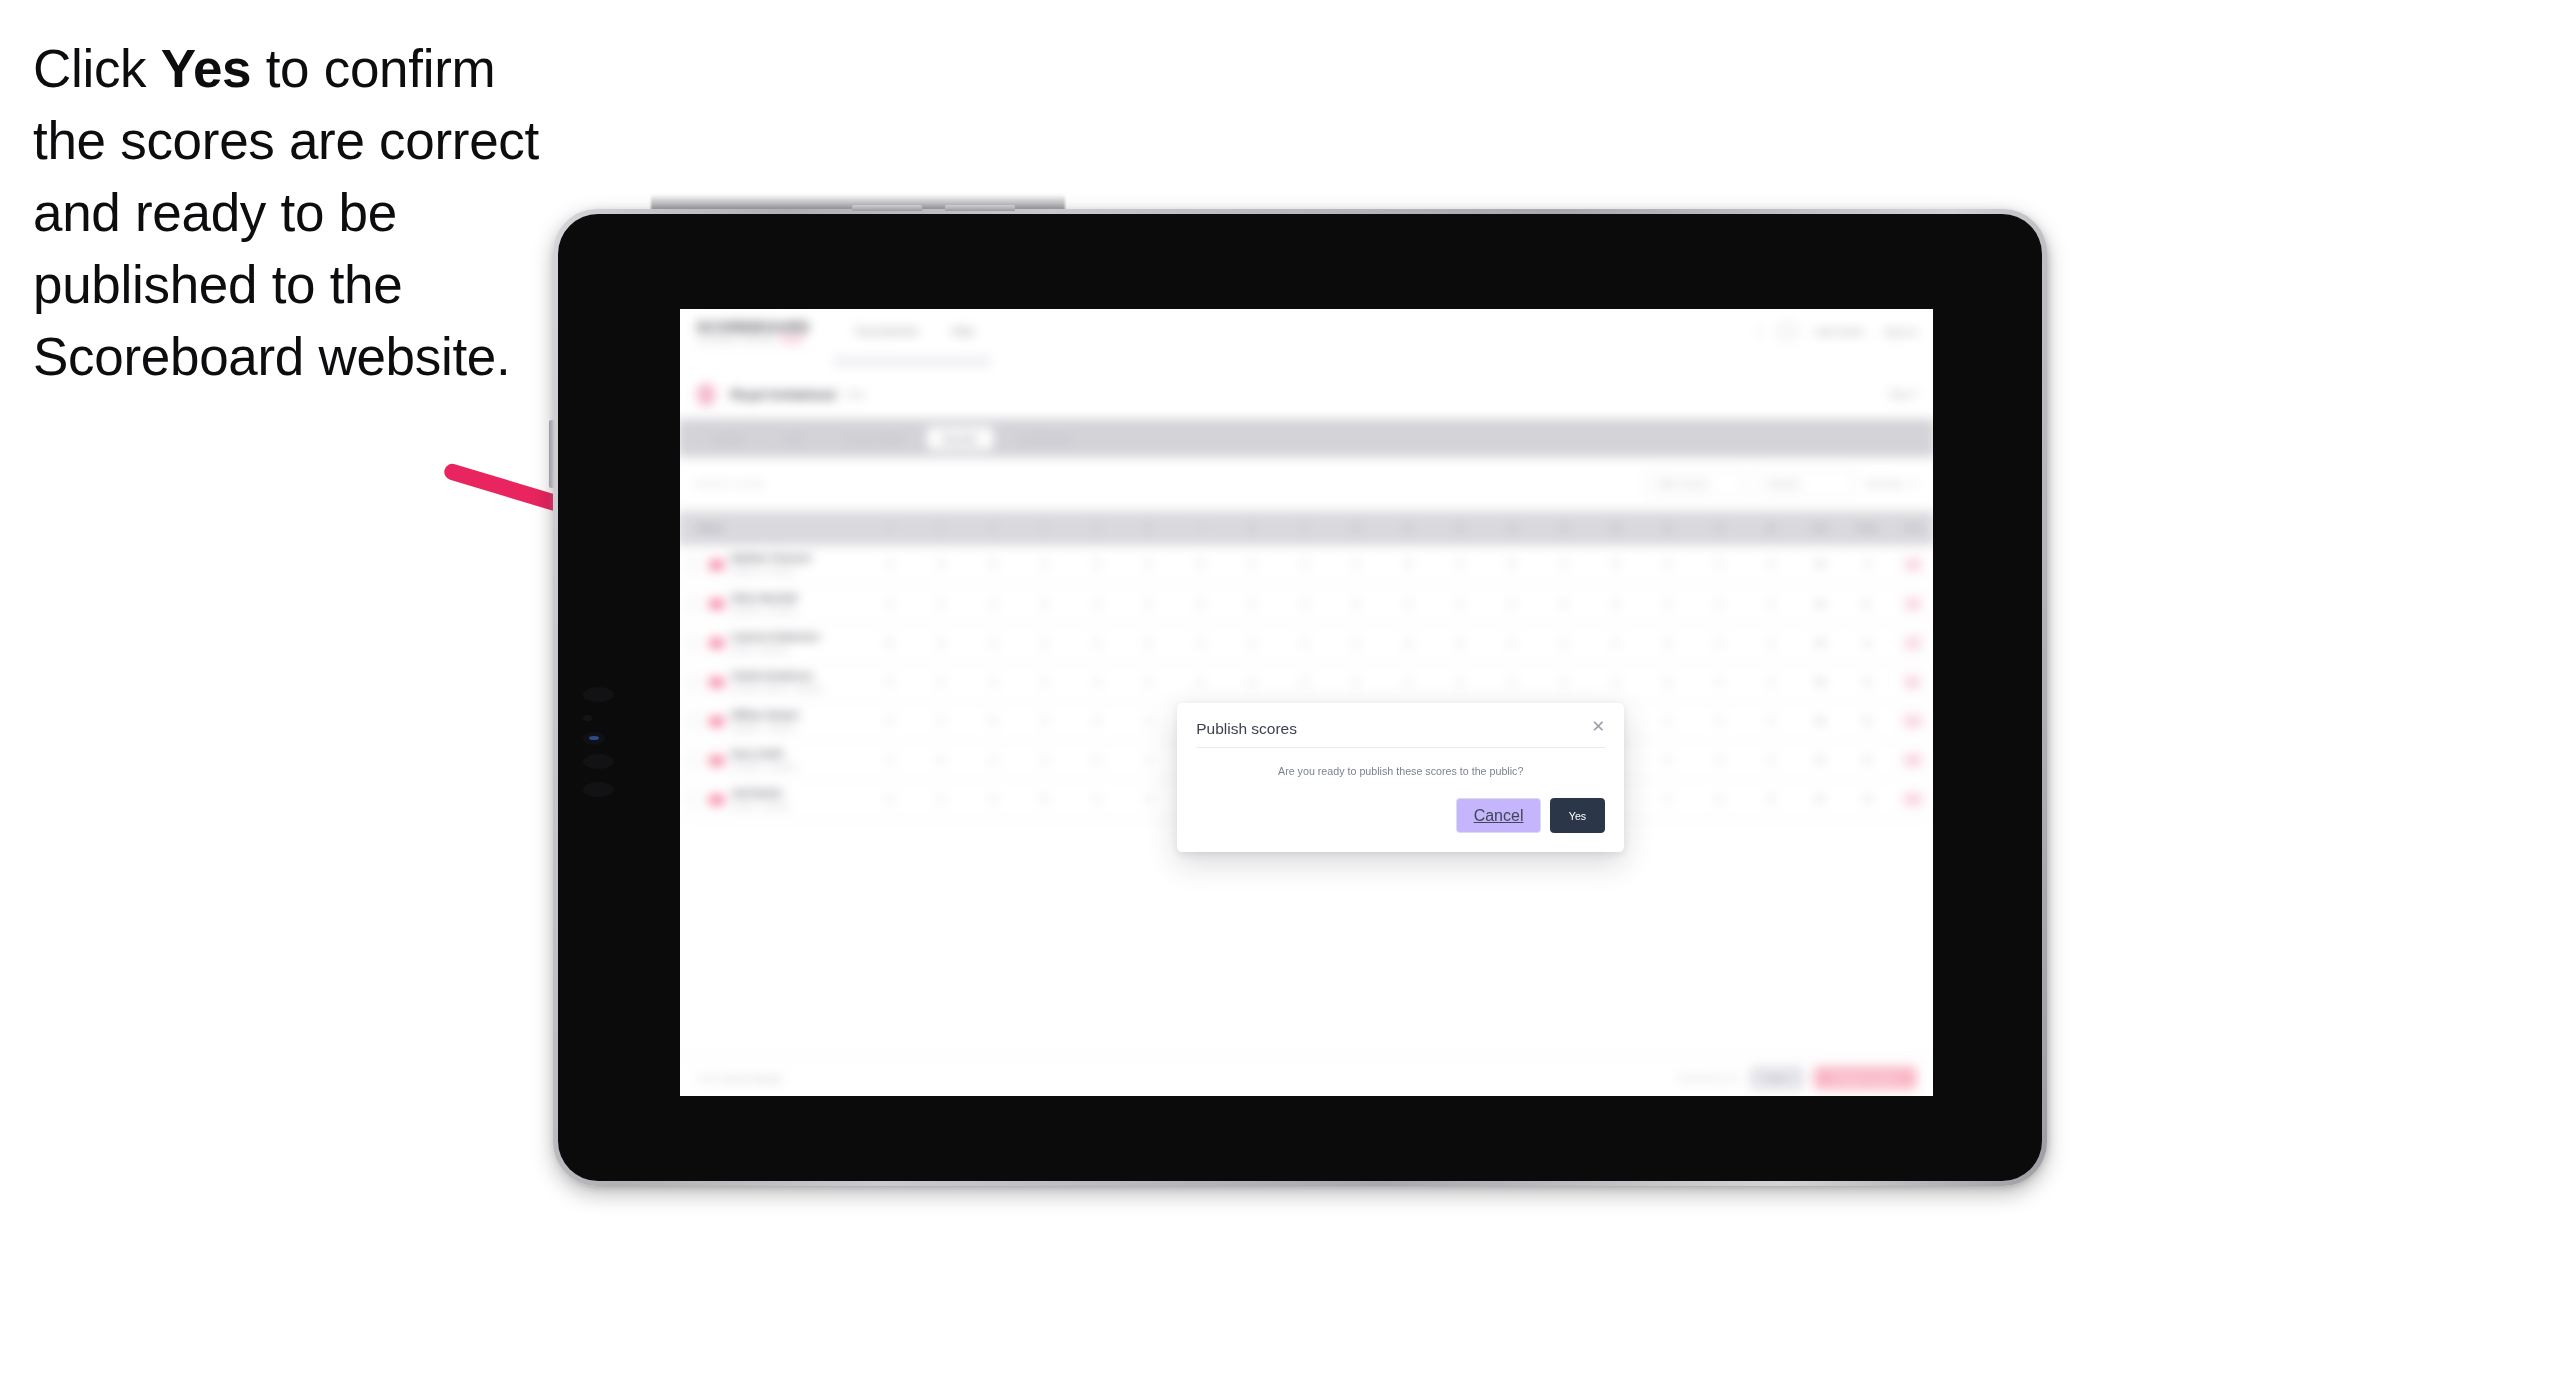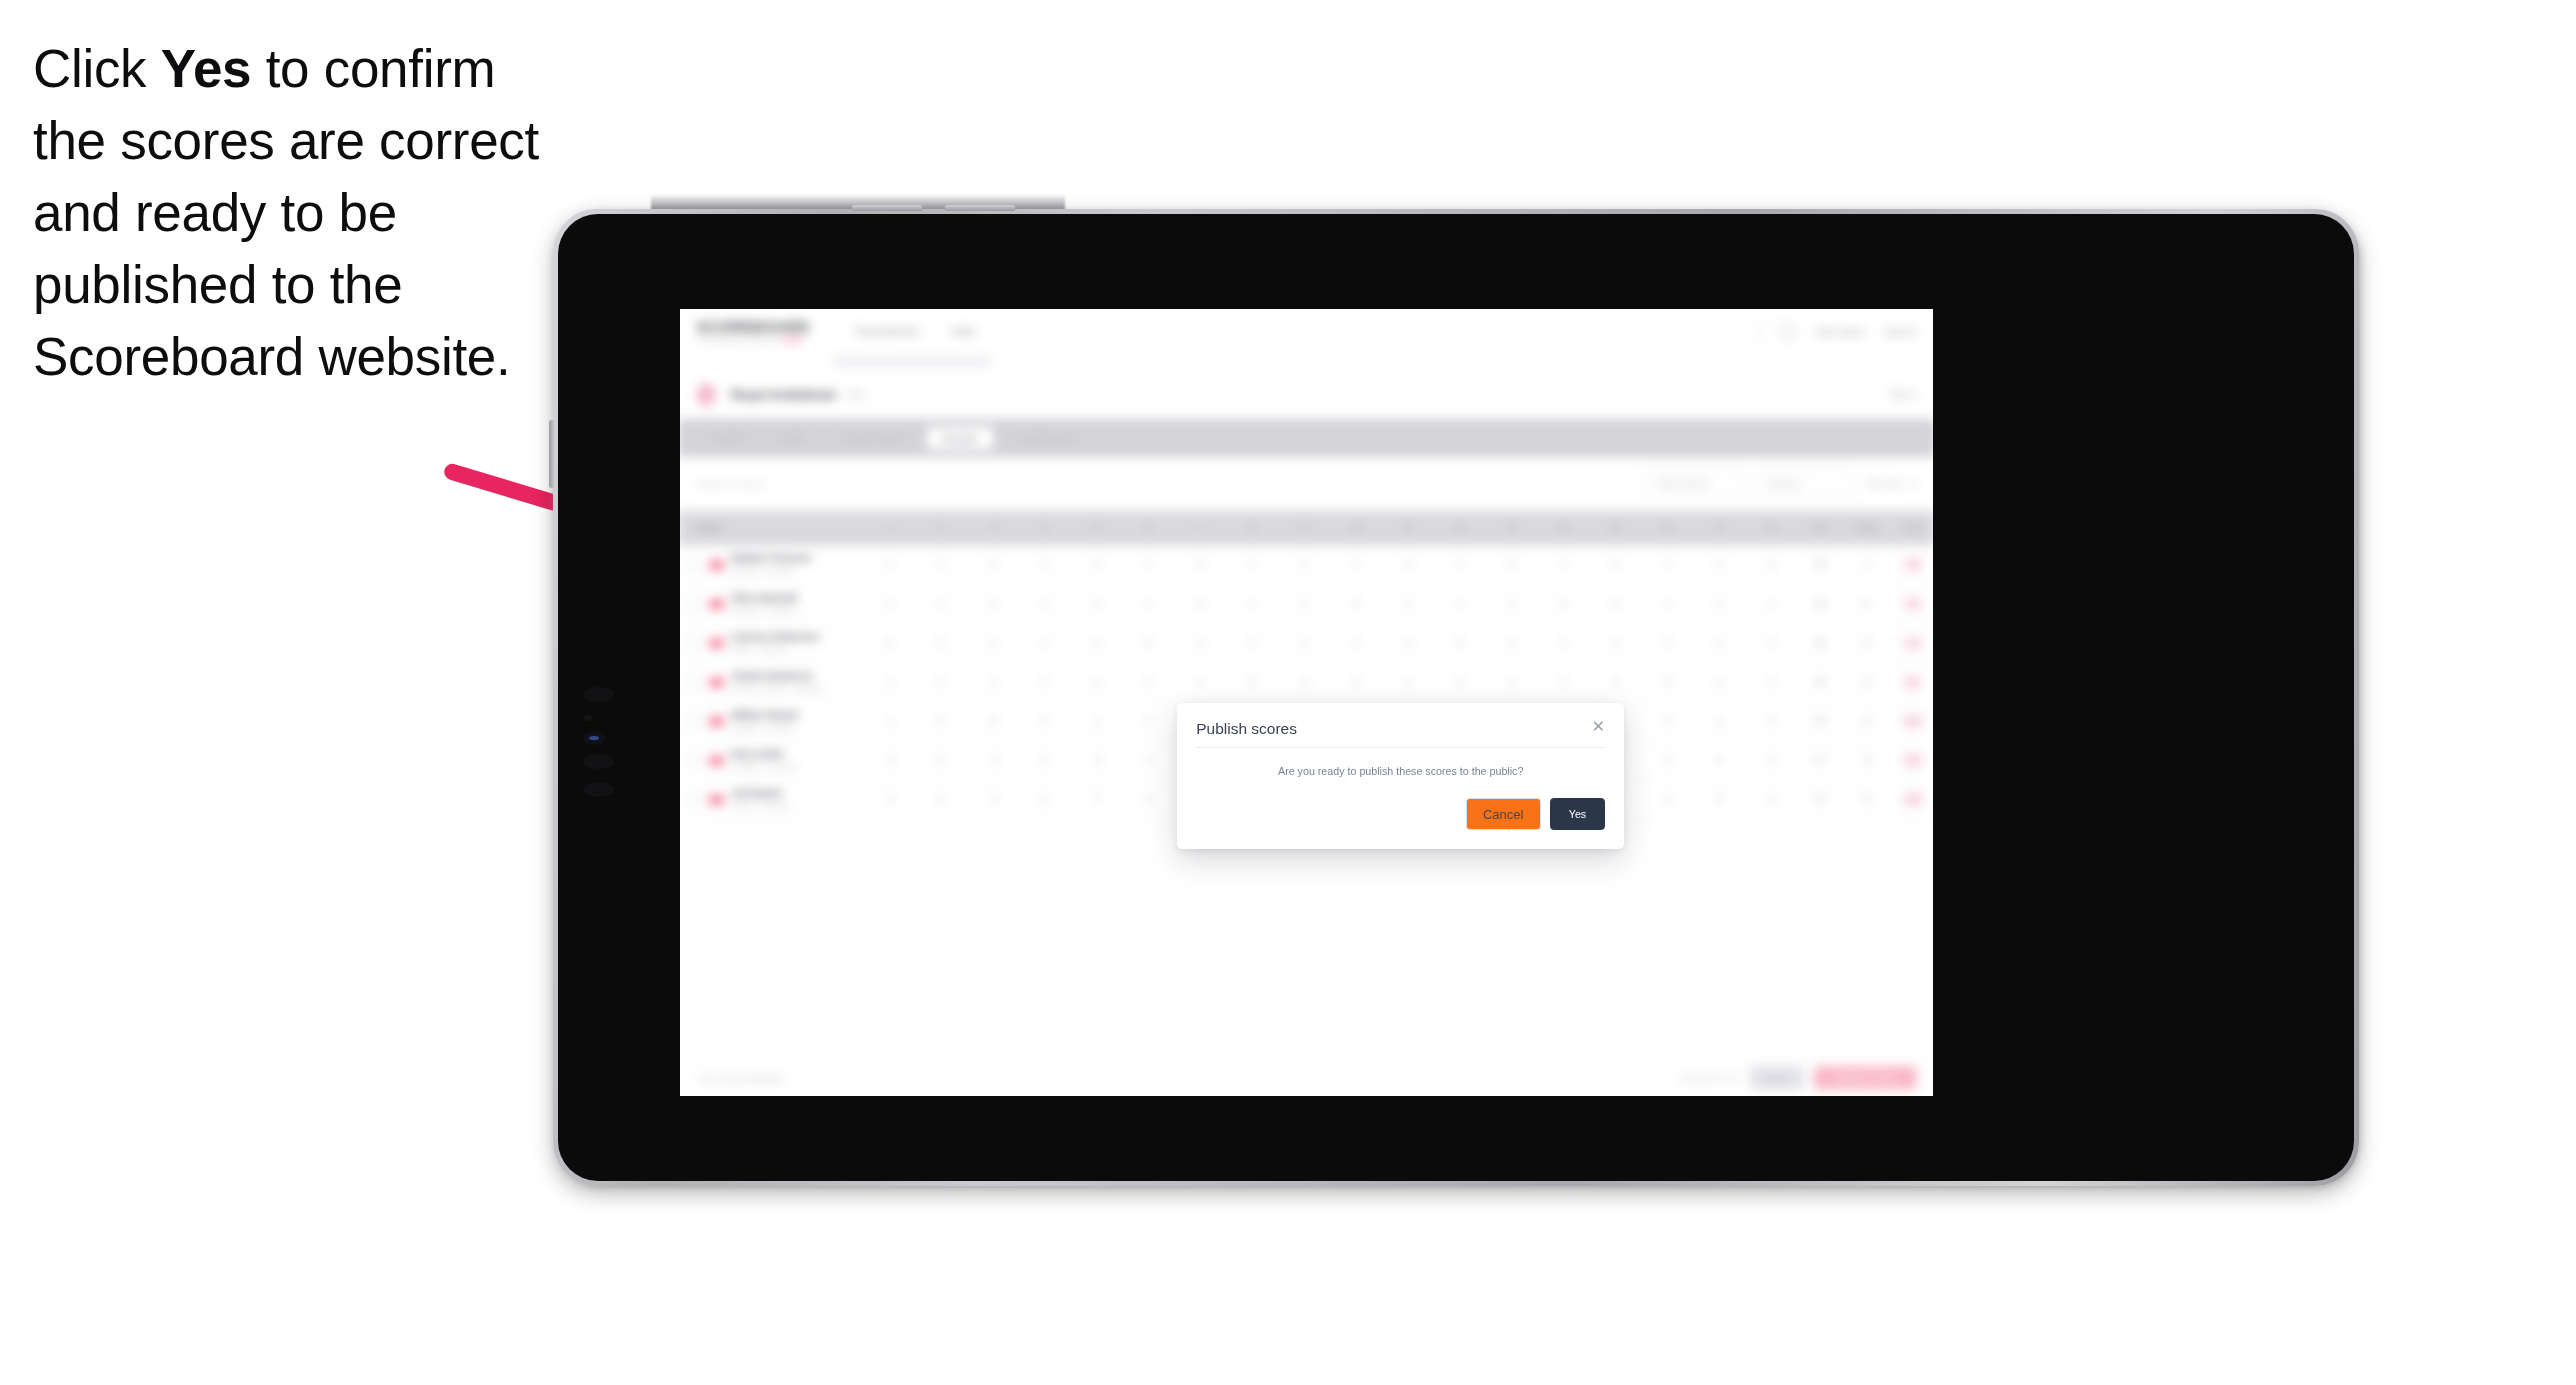--- a/index.html
+++ b/index.html
@@ -52,21 +52,21 @@
     background: linear-gradient(180deg, rgba(150,150,155,0.0) 0%, rgba(120,120,126,0.55) 60%, rgba(90,90,96,0.8) 100%);
     border-radius: 3px 3px 0 0;
     filter: blur(0.9px);
   }
 
   
   #device {
     position: absolute;
     left: 553px;
     top: 209px;
-    width: 1806px;
+    width: 1494px;
     height: 977px;
   }
   #device-shadow {
     position: absolute;
     inset: 4.4px 0 0 3px;
     border-radius: 46px;
     background: #b9b9bd;
     filter: blur(4.4px);
     opacity: .85;
   }
@@ -310,23 +310,24 @@
   #modal-body {
     font-size: 10.7px; color:#7b8291; margin: 16.3px 0 0 0;
     line-height:1.4;
     text-align:center;
   }
   #modal-actions {
     display:flex; justify-content:flex-end; gap:9px; margin-top:19px;
   }
   #btn-cancel {
     padding: 7.4px 16.3px; border-radius:3.7px;
-    background:#f97316; border:0.7px solid #d6deec;
-    color:#3f4654; font-size:13px; cursor:pointer;
+    background:#c4b5fd; border:0.7px solid #d6deec;
+    color:#3f4654; font-size:16px; cursor:pointer;
     font-family:"Liberation Sans", sans-serif;
+    text-decoration:underline;
   }
   #btn-yes {
     padding: 8.1px 18px; border-radius:3.7px;
     background:#2b3749; border:0.7px solid #2b3749;
     color:#ffffff; font-size:10.7px; cursor:pointer;
     font-family:"Liberation Sans", sans-serif;
   }
 </style>
 </head>
 <body>

